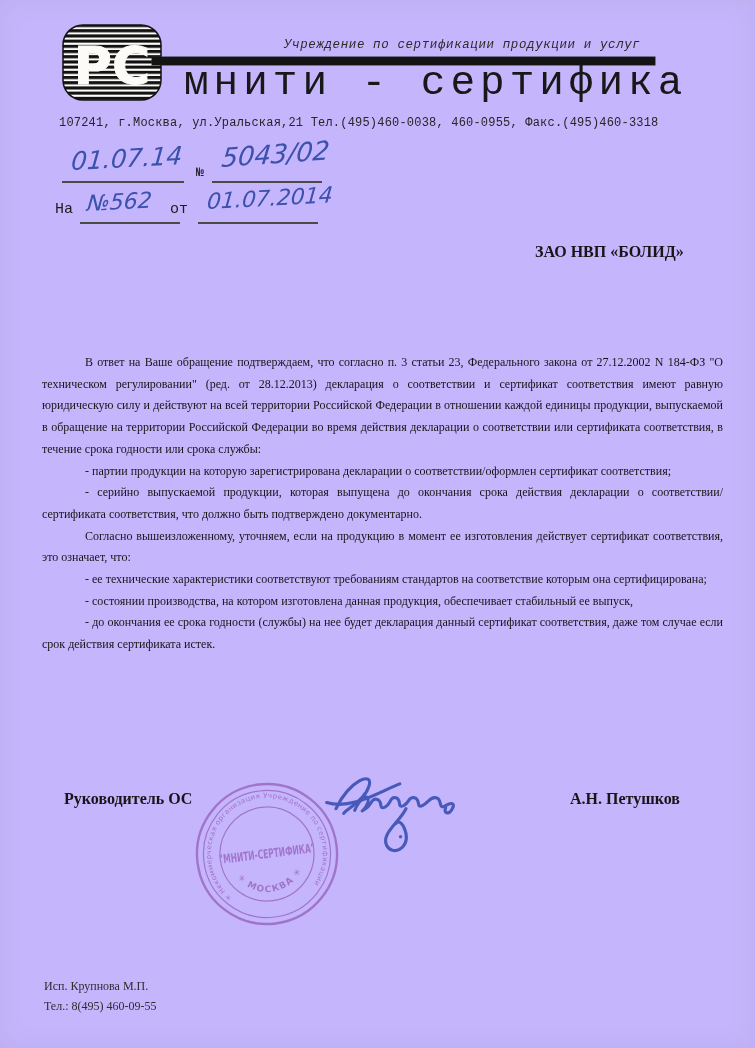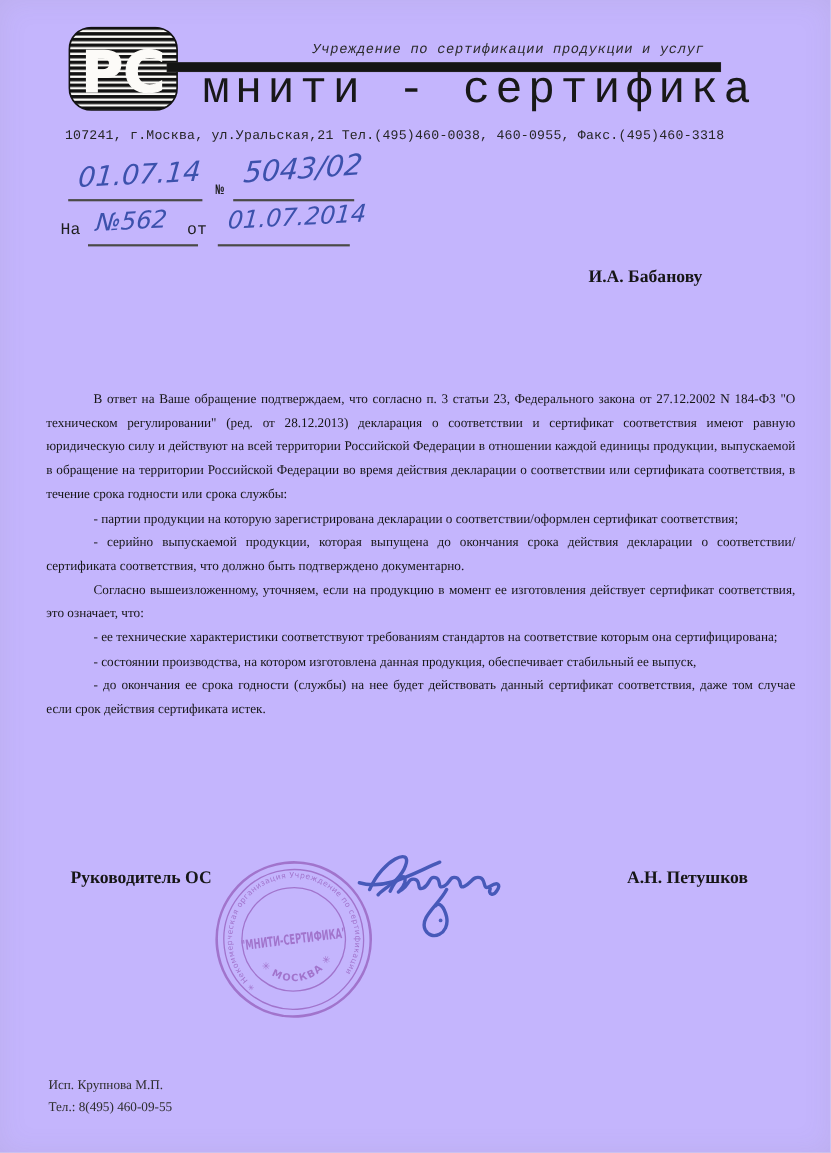--- a/index.html
+++ b/index.html
@@ -122,31 +122,31 @@
   <div class="ref-ul ul-1b"></div>
 
   <div class="ref-label lbl-na">На</div>
   <div class="hw hw-in-num">№562</div>
   <div class="ref-ul ul-2a"></div>
   <div class="ref-label lbl-ot">от</div>
   <div class="hw hw-in-date">01.07.2014</div>
   <div class="ref-ul ul-2b"></div>
 
   <div class="addressee">
-    <div>И.А. Бабанову</div>
+    <div>ЗАО НВП «БОЛИД»</div>
   </div>
 
   <div class="body-text">
     <p>В ответ на Ваше обращение подтверждаем, что согласно п. 3 статьи 23, Федерального закона от 27.12.2002 N 184-ФЗ "О техническом регулировании" (ред. от 28.12.2013) декларация о соответствии и сертификат соответствия имеют равную юридическую силу и действуют на всей территории Российской Федерации в отношении каждой единицы продукции, выпускаемой в обращение на территории Российской Федерации во время действия декларации о соответствии или сертификата соответствия, в течение срока годности или срока службы:</p>
     <p>- партии продукции на которую зарегистрирована декларации о соответствии/оформлен сертификат соответствия;</p>
     <p>- серийно выпускаемой продукции, которая выпущена до окончания срока действия декларации о соответствии/ сертификата соответствия, что должно быть подтверждено документарно.</p>
     <p>Согласно вышеизложенному, уточняем, если на продукцию в момент ее изготовления действует сертификат соответствия, это означает, что:</p>
     <p>- ее технические характеристики соответствуют требованиям стандартов на соответствие которым она сертифицирована;</p>
     <p>- состоянии производства, на котором изготовлена данная продукция, обеспечивает стабильный ее выпуск,</p>
-    <p>- до окончания ее срока годности (службы) на нее будет действовать данный сертификат соответствия, даже  том случае если срок действия сертификата истек.</p>
+    <p>- до окончания ее срока годности (службы) на нее будет декларация данный сертификат соответствия, даже  том случае если срок действия сертификата истек.</p>
   </div>
 
   <div class="sig-left">Руководитель ОС</div>
   <div class="sig-right">А.Н. Петушков</div>
 
   <svg class="signature-svg" viewBox="0 0 180 115" aria-hidden="true">
     <g fill="none" stroke="#3a50b2" stroke-width="4" stroke-linecap="round" stroke-linejoin="round" opacity="0.9">
       <path d="M 18 52 C 34 16, 68 2, 60 24 C 54 42, 32 52, 28 58"></path>
       <path d="M 6 44 C 38 54, 74 30, 100 20"></path>
       <path d="M 42 54 C 50 36, 62 32, 59 44 C 56 54, 46 58, 56 52 C 64 47, 63 38, 71 40 C 79 42, 72 54, 81 50 C 89 46, 87 36, 95 38 C 103 40, 96 52, 105 48 C 113 44, 111 36, 119 38 C 127 40, 121 52, 129 48 C 137 44, 139 36, 147 38 C 155 40, 149 54, 159 48 C 167 43, 172 45, 167 53 C 163 60, 156 58, 159 51"></path>

